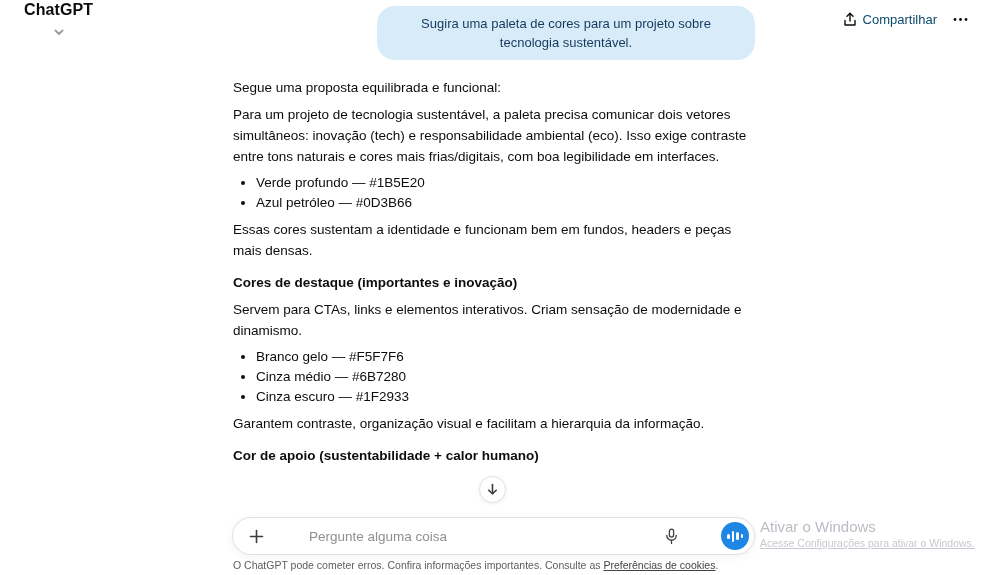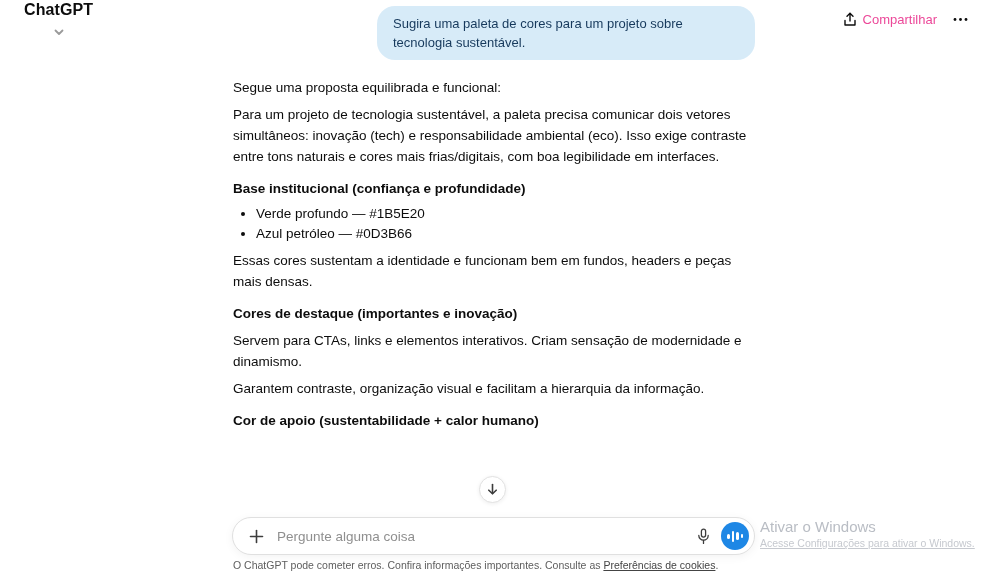--- a/index.html
+++ b/index.html
@@ -13,43 +13,43 @@
   html,body{width:984px;height:575px;overflow:hidden;background:#fff;
     font-family:"Liberation Sans","DejaVu Sans",sans-serif;}
   
   .topbar{position:absolute;top:0;left:0;right:0;height:38px;display:flex;
     align-items:center;justify-content:space-between;padding:0 14px 0 18px;z-index:30;}
   .brand{display:flex;align-items:center;gap:5px;cursor:pointer;border-radius:8px;padding:4px 6px;flex-direction:column;}
   .brand-title{font-size:16px;font-weight:700;color:#0d0d0d;letter-spacing:.1px;}
   .chev{width:12px;height:12px;stroke:#9a9a9a;fill:none;stroke-width:1.8;stroke-linecap:round;stroke-linejoin:round;margin-top:2px;}
   .top-right{display:flex;align-items:center;gap:14px;}
   .share-btn{display:flex;align-items:center;gap:6px;background:none;border:none;cursor:pointer;
-    font-size:13px;color:#ec4899;font-family:inherit;}
+    font-size:13px;color:#0c4a6e;font-family:inherit;}
   .share-ic{width:14px;height:15px;stroke:#0d0d0d;fill:none;stroke-width:1.4;stroke-linecap:round;stroke-linejoin:round;}
   .more-btn{background:none;border:none;cursor:pointer;display:flex;align-items:center;padding:2px;}
   .more-ic{width:15px;height:5px;fill:#0d0d0d;}
   
   .chat{position:absolute;left:233px;top:0;width:522px;}
   .user-row{display:flex;justify-content:flex-end;margin-top:6px;}
   .bubble{max-width:378px;background:var(--bubble-bg);color:var(--bubble-text);
-    padding:8px 16px;border-radius:18px;font-size:13px;line-height:19px;}
+    padding:8px 16px;border-radius:18px;font-size:13px;line-height:19px;text-align:center;}
   .assistant{margin-top:17px;font-size:13.5px;line-height:21px;color:var(--body-text);}
   .assistant p{margin:6px 0;}
   .assistant h4{font-size:13.5px;font-weight:700;line-height:20px;margin:12px 0 5px;color:var(--body-text);}
   .assistant ul{margin:0;padding-left:23px;}
   .assistant li{line-height:20px;}
   
   .scroll-btn{position:absolute;left:479px;top:476px;width:27px;height:27px;border-radius:50%;
     background:#fff;border:1px solid #e2e2e2;box-shadow:0 1px 4px rgba(0,0,0,.07);
     display:flex;align-items:center;justify-content:center;cursor:pointer;z-index:20;}
   .down-ic{width:13px;height:13px;stroke:#3c3c3c;fill:none;stroke-width:1.6;stroke-linecap:round;stroke-linejoin:round;}
   
   .composer{position:absolute;left:232px;top:517px;width:523px;height:38px;background:#fff;
     border:1px solid #e0e0e0;border-radius:20px;box-shadow:0 2px 10px rgba(0,0,0,.05);
-    display:flex;align-items:center;padding:0 5px 0 10px;z-index:25;}
+    display:flex;align-items:center;padding:0 5px 0 10px;z-index:25;gap:32px;}
   .icon-btn{background:none;border:none;cursor:pointer;display:flex;align-items:center;
     justify-content:center;width:26px;height:26px;border-radius:50%;flex:0 0 auto;}
   .plus-ic{width:15px;height:15px;stroke:#3d3d3d;stroke-width:1.6;stroke-linecap:round;fill:none;}
   .composer input{flex:1;border:none;outline:none;font-family:inherit;font-size:13.5px;
     color:#0d0d0d;margin-left:8px;background:transparent;}
   .composer input::placeholder{color:var(--muted);}
   .mic-ic{width:15px;height:17px;stroke:#3d3d3d;fill:none;stroke-width:1.3;stroke-linecap:round;stroke-linejoin:round;}
   .voice-btn{width:28px;height:28px;border-radius:50%;background:var(--accent-blue);border:none;
     cursor:pointer;display:flex;align-items:center;justify-content:center;gap:2px;margin-left:5px;flex:0 0 auto;}
   .voice-btn span{display:block;width:2.5px;background:#fff;border-radius:2px;}
@@ -94,30 +94,34 @@
 
 <main class="chat">
   <div class="user-row">
     <div class="bubble">Sugira uma paleta de cores para um projeto sobre tecnologia sustentável.</div>
   </div>
 
   <div class="assistant">
     <p>Segue uma proposta equilibrada e funcional:</p>
     <p>Para um projeto de tecnologia sustentável, a paleta precisa comunicar dois vetores simultâneos: inovação (tech) e responsabilidade ambiental (eco). Isso exige contraste entre tons naturais e cores mais frias/digitais, com boa legibilidade em interfaces.</p>
 
-    <h4>Base institucional (confiança e profundidade)</h4>
     <ul>
       <li>Verde profundo — #1B5E20</li>
       <li>Azul petróleo — #0D3B66</li>
     </ul>
     <p>Essas cores sustentam a identidade e funcionam bem em fundos, headers e peças mais densas.</p>
 
     <h4>Cores de destaque (importantes e inovação)</h4>
     <p>Servem para CTAs, links e elementos interativos. Criam sensação de modernidade e dinamismo.</p>
 
+    <ul>
+      <li>Branco gelo — #F5F7F6</li>
+      <li>Cinza médio — #6B7280</li>
+      <li>Cinza escuro — #1F2933</li>
+    </ul>
     <p>Garantem contraste, organização visual e facilitam a hierarquia da informação.</p>
 
     <h4>Cor de apoio (sustentabilidade + calor humano)</h4>
 
   </div>
 </main>
 
 <button class="scroll-btn">
   <svg class="down-ic" viewBox="0 0 13 13">
     <path d="M6.5 1.5 V10.5"></path>

